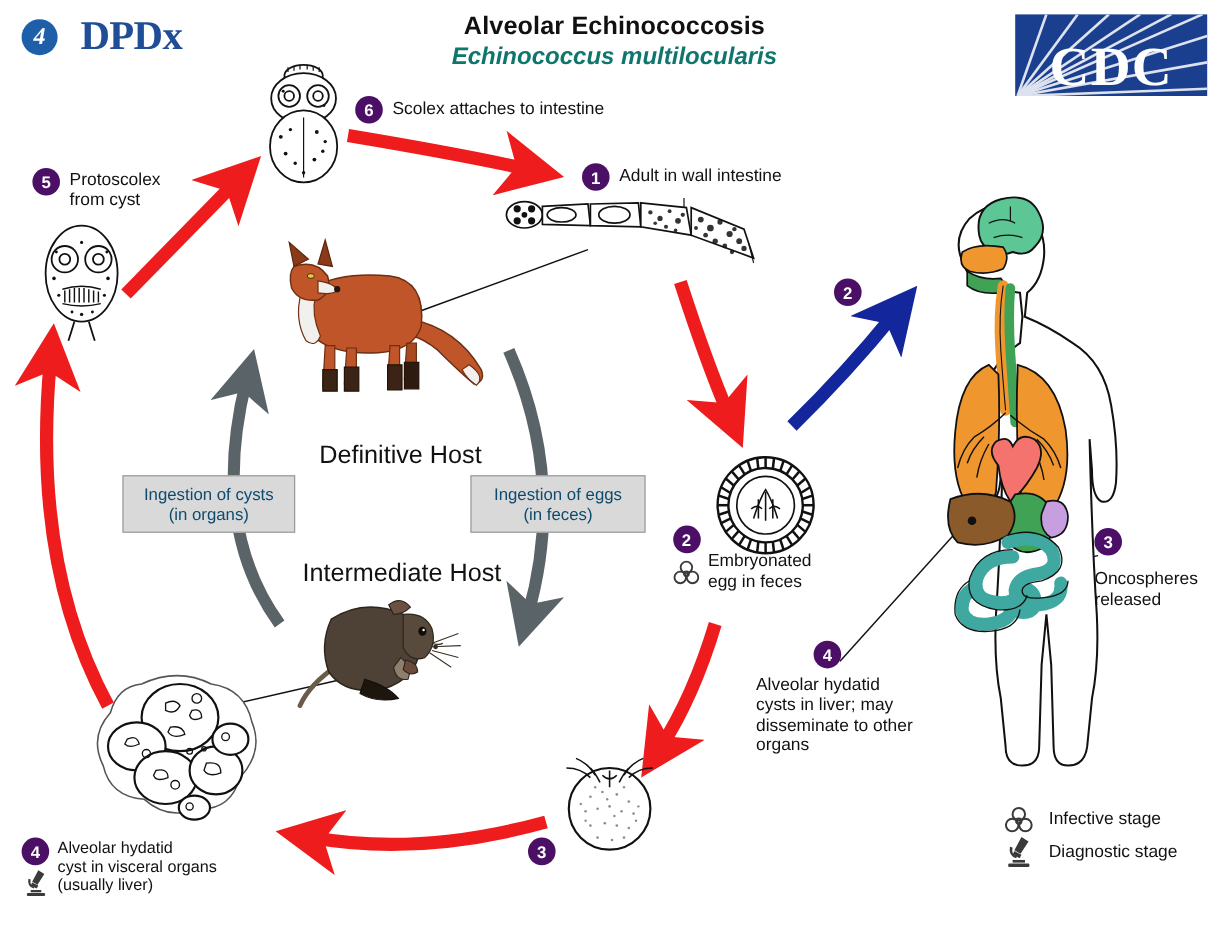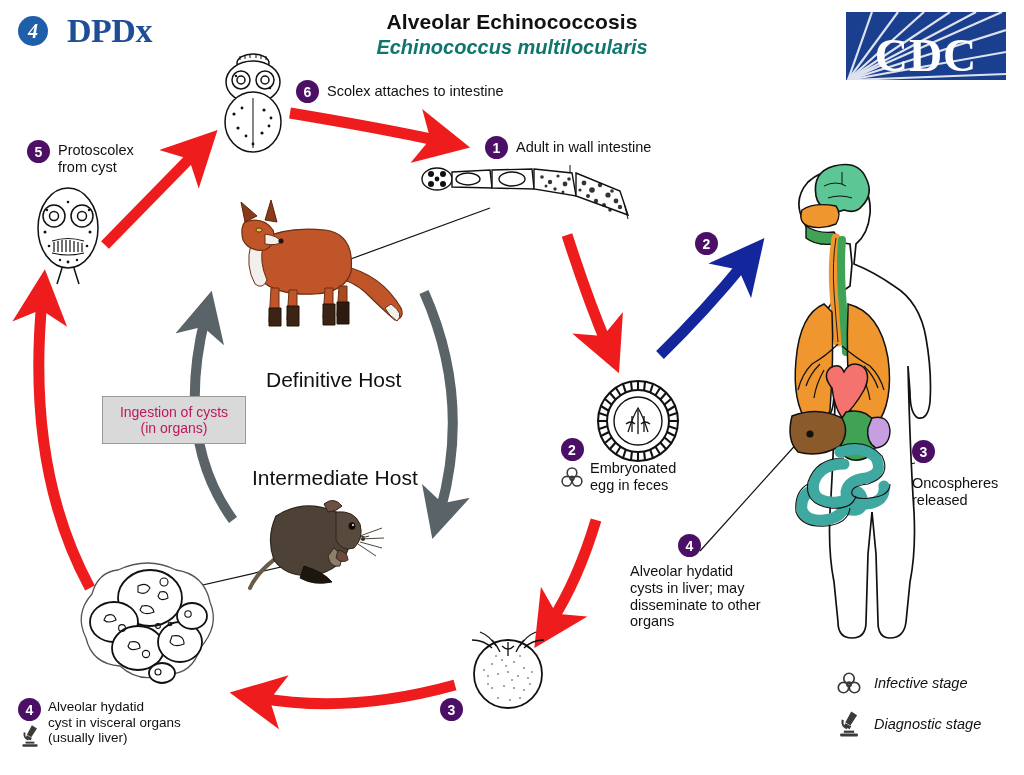--- a/index.html
+++ b/index.html
@@ -112,21 +112,21 @@
 
   .host-label {
     font-size: 21px;
     color: #111111;
   }
 
   .gray-box {
     background: #d9d9d9;
     border: 1px solid #9a9a9a;
     font-size: 14px;
-    color: #be185d;
+    color: #0c4a6e;
     text-align: center;
     line-height: 1.15;
     padding: 7px 10px;
     white-space: pre-line;
   }
 
   .legend-row {
     display: flex;
     align-items: center;
     gap: 12px;
@@ -612,22 +612,24 @@
     <div class="caption sm" style="padding-top:1px;">Alveolar hydatid
 cyst in visceral organs
 (usually liver)</div>
   </div>
 
   <div class="abs host-label" style="left:266px; top:368px;">Definitive Host</div>
   <div class="abs host-label" style="left:252px; top:466px;">Intermediate Host</div>
 
   <div class="abs gray-box" style="left:102px; top:396px; width:122px;">Ingestion of cysts
 (in organs)</div>
-
-  <div class="abs" style="left:836px; top:670px; display:flex; flex-direction:column; gap:14px;font-style:italic;">
+  <div class="abs gray-box" style="left:392px; top:396px; width:124px;">Ingestion of eggs
+(in feces)</div>
+
+  <div class="abs" style="left:836px; top:670px; display:flex; flex-direction:column; ">
     <div class="legend-row">
       <svg width="26" height="26" viewBox="0 0 40 40">
         <g fill="none" stroke="#3a3a3a" stroke-width="2.6">
           <circle cx="20" cy="13" r="8"></circle>
           <circle cx="11.5" cy="27" r="8"></circle>
           <circle cx="28.5" cy="27" r="8"></circle>
           <circle cx="20" cy="22" r="3.4"></circle>
         </g>
       </svg>
       <div class="legend-text">Infective stage</div>

